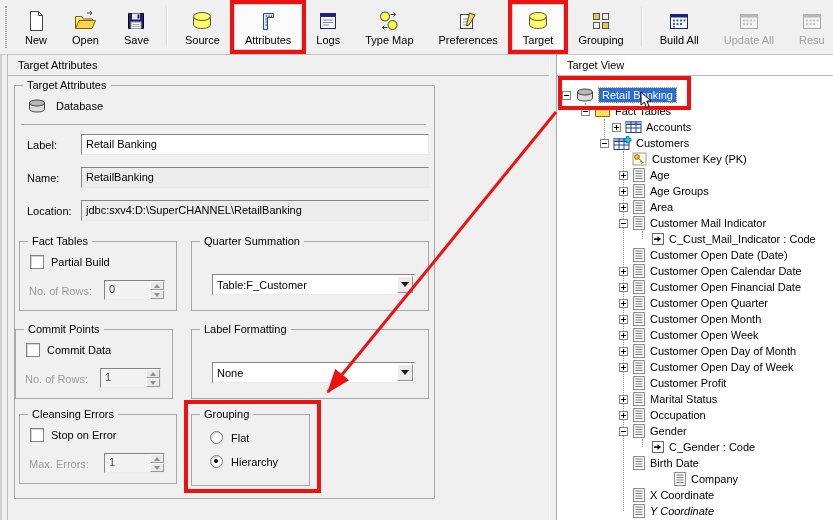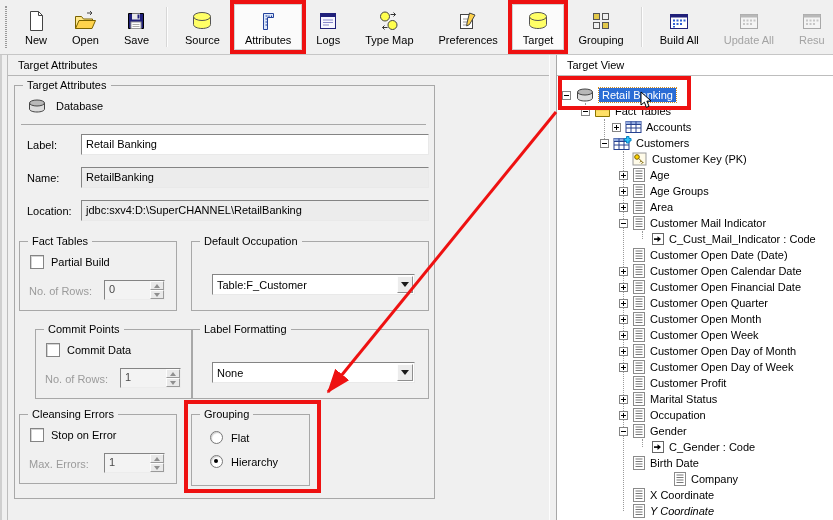--- a/index.html
+++ b/index.html
@@ -288,28 +288,28 @@
       <div class="spinner">
         <span class="spin-val">0</span>
         <span class="spin-btns">
             <span class="sb up"></span>
             <span class="sb dn"></span>
           </span>
       </div>
     </div>
 
     <div class="group" style="left:176px;top:155px;width:238px;height:70px">
-      <span class="glegend">Default Occupation</span>
+      <span class="glegend">Quarter Summation</span>
       <div class="combo">
         <span class="combo-val">Table:F_Customer</span>
         <span class="combo-btn"></span>
       </div>
     </div>
 
-    <div class="group" style="left:20px;top:243px;width:158px;height:70px">
+    <div class="group" style="left:0;top:243px;width:158px;height:70px">
       <span class="glegend">Commit Points</span>
       <div class="cb-row">
         <span class="checkbox"></span>
         <span>Commit Data</span>
       </div>
       <span class="dim">No. of Rows:</span>
       <div class="spinner">
         <span class="spin-val">1</span>
         <span class="spin-btns">
             <span class="sb up"></span>

